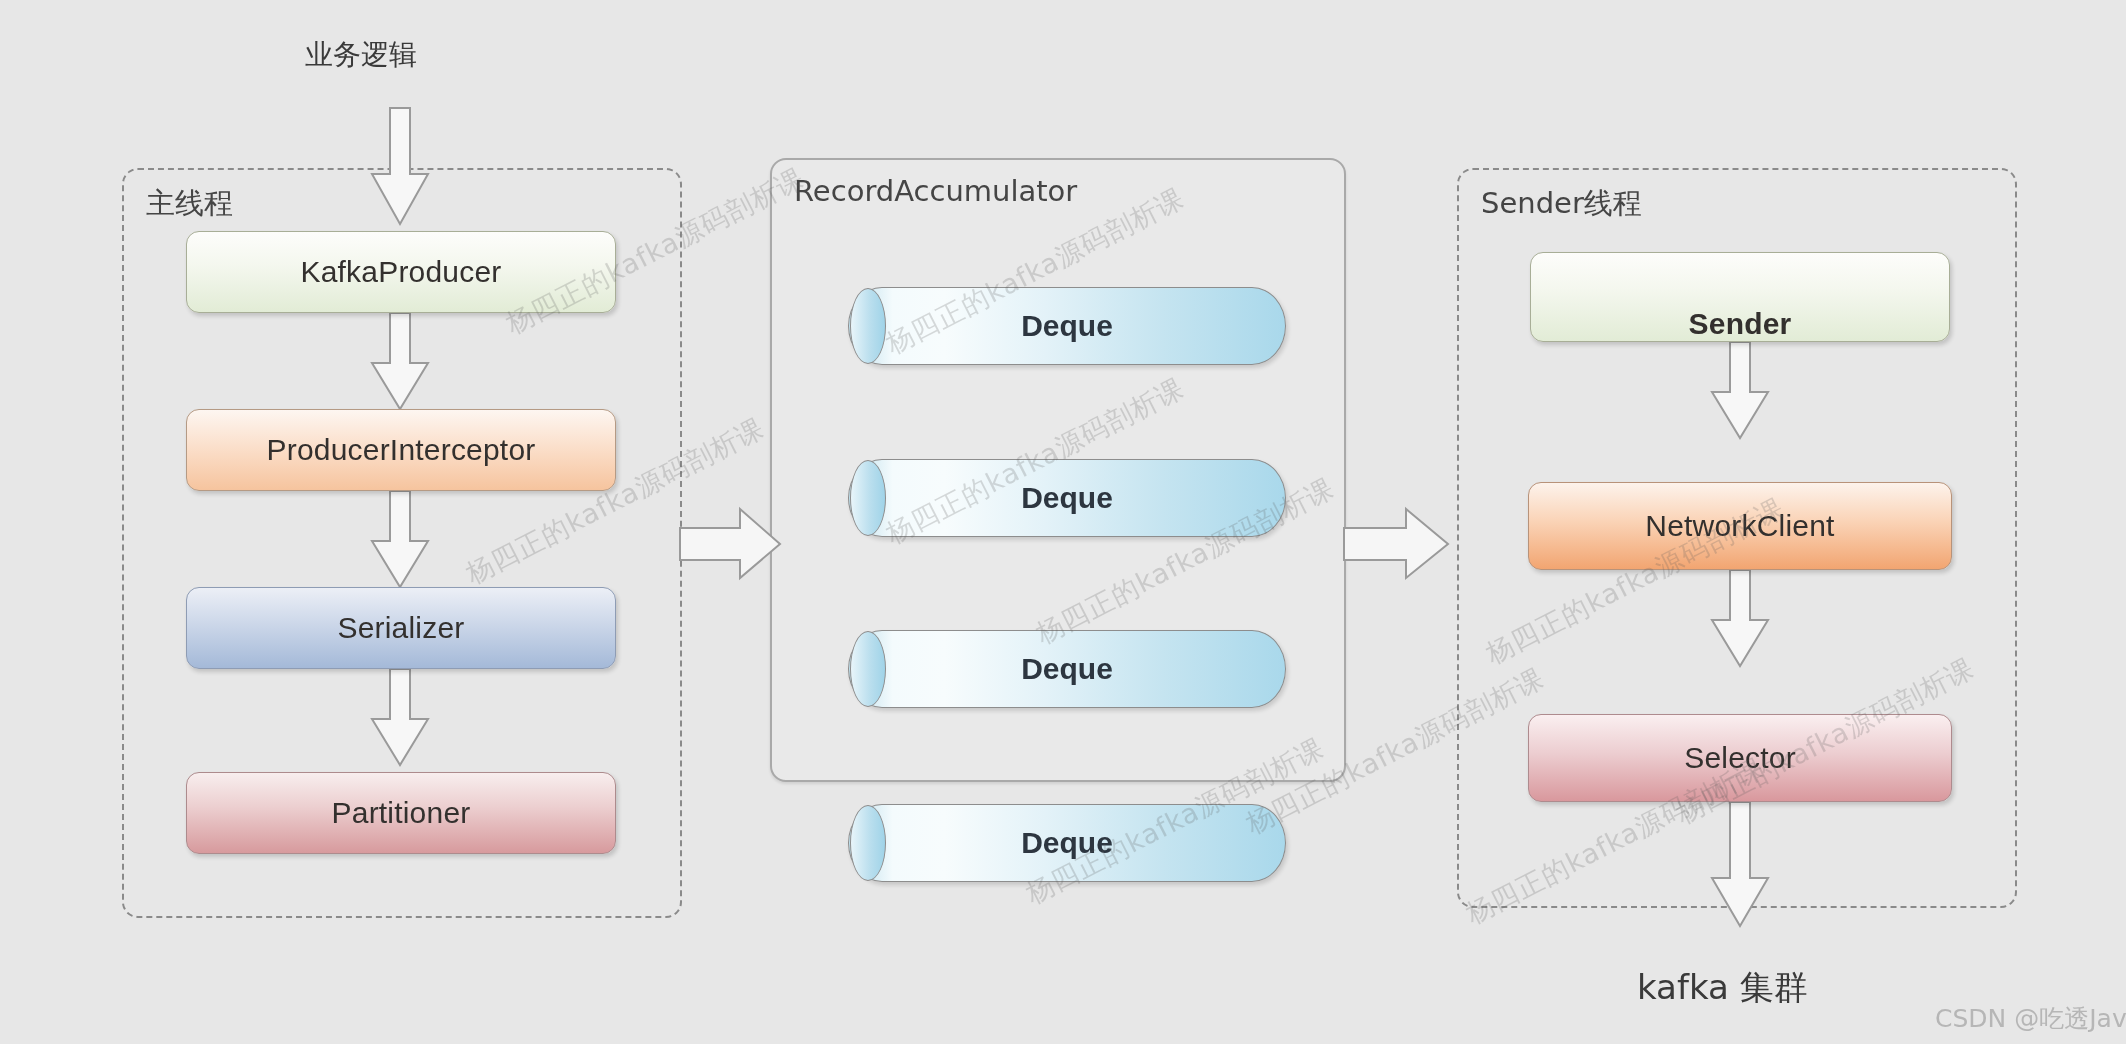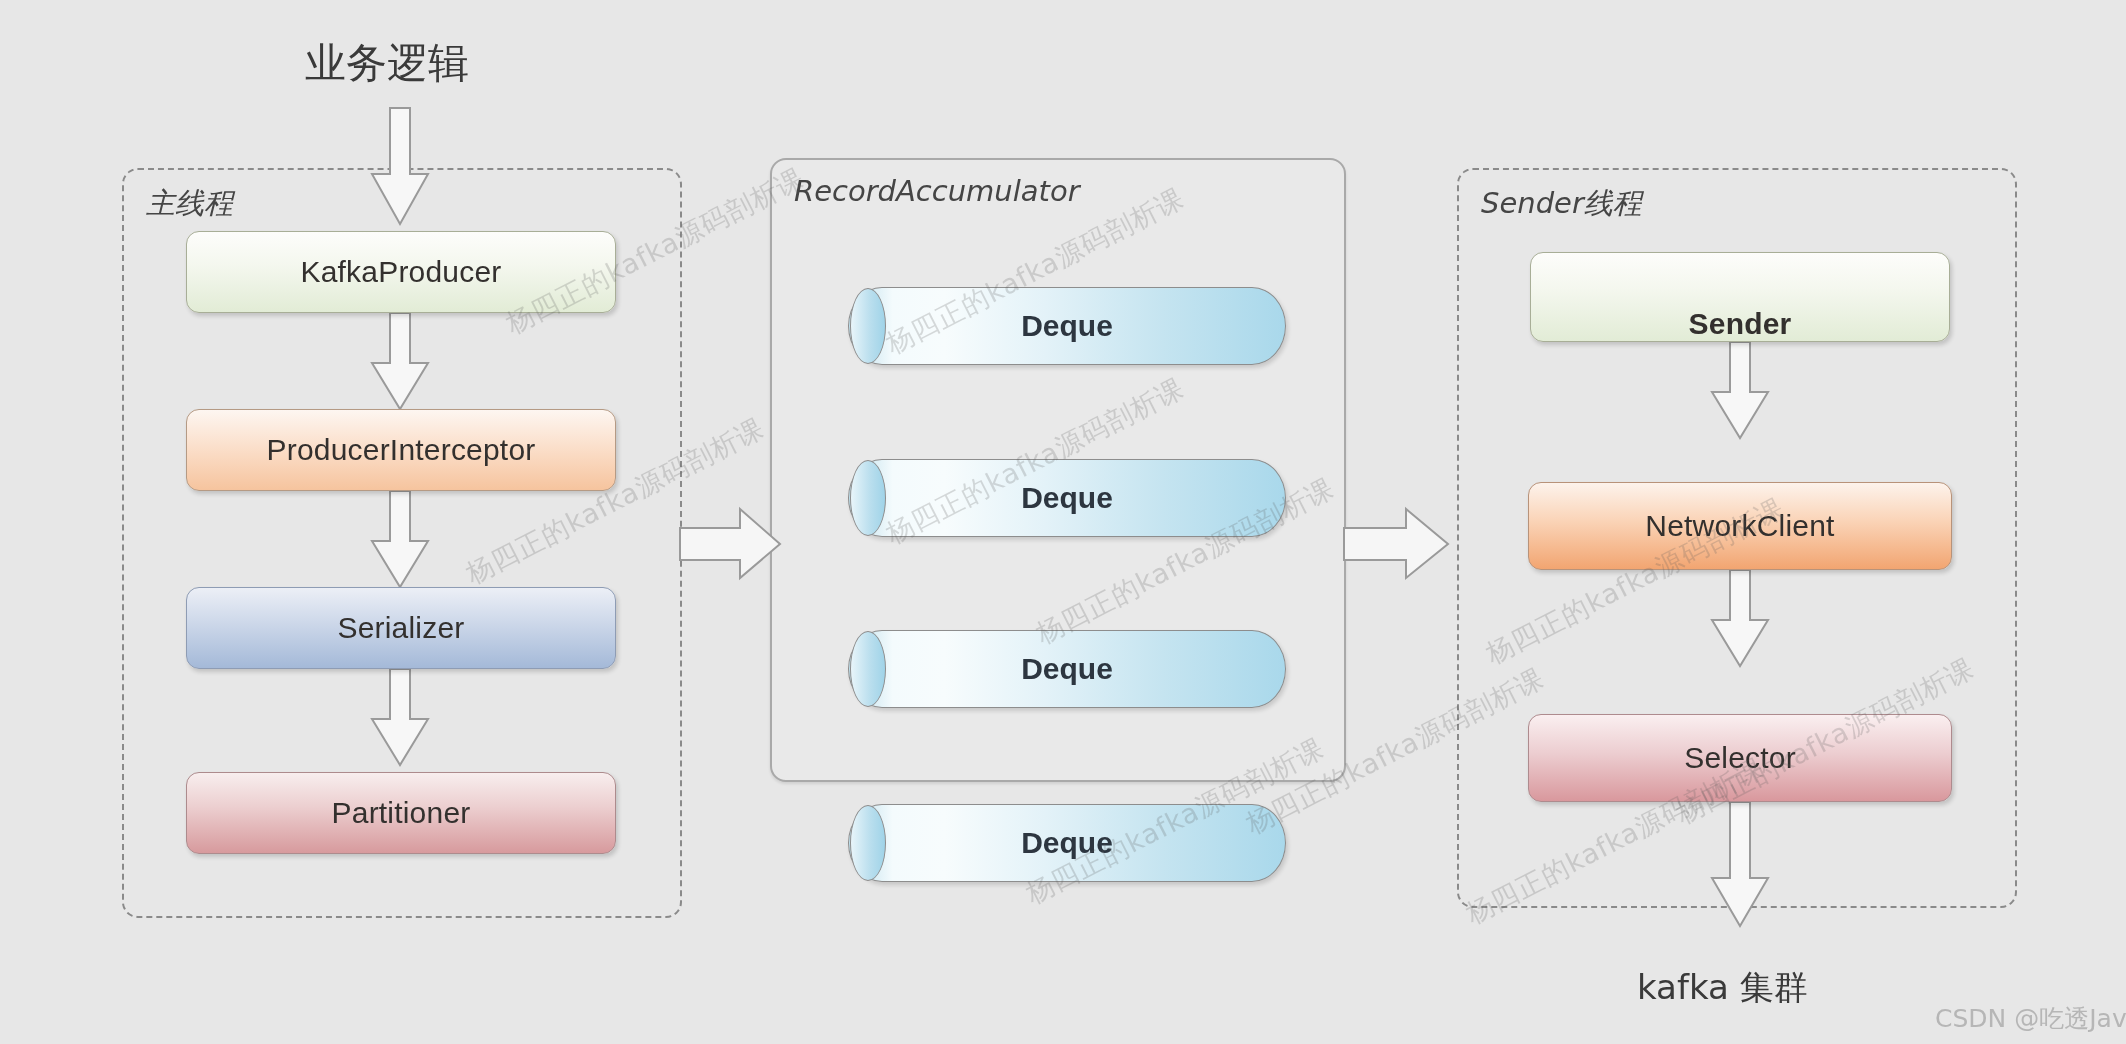--- a/index.html
+++ b/index.html
@@ -41,21 +41,20 @@
     transform: rotate(-27deg);
     letter-spacing: 1px;
     font-weight: 500;
   }
 
   
   .zone {
     position: absolute;
     border-radius: 16px;
     box-sizing: border-box;
-    font-style: italic;
   }
   .zone.dashed {
     border: 2px dashed #8a8a8a;
   }
   .zone.solid {
     border: 2px solid #a9a9a9;
     background: #e9e9e9;
     box-shadow: 0 2px 3px rgba(0,0,0,0.10);
   }
   .zone-title {
@@ -135,21 +134,21 @@
   
   .arrow {
     position: absolute;
     z-index: 3;
   }
   .arrow svg { display: block; overflow: visible; }
 
   
   .free-label {
     position: absolute;
-    font-size: 41px;
+    font-size: 28px;
     color: #3a3a3a;
     font-family: "DejaVu Sans", sans-serif;
     white-space: nowrap;
     z-index: 4;
   }
   .credit {
     position: absolute;
     font-size: 25px;
     color: #b6b6b6;
     font-family: "DejaVu Sans", sans-serif;

